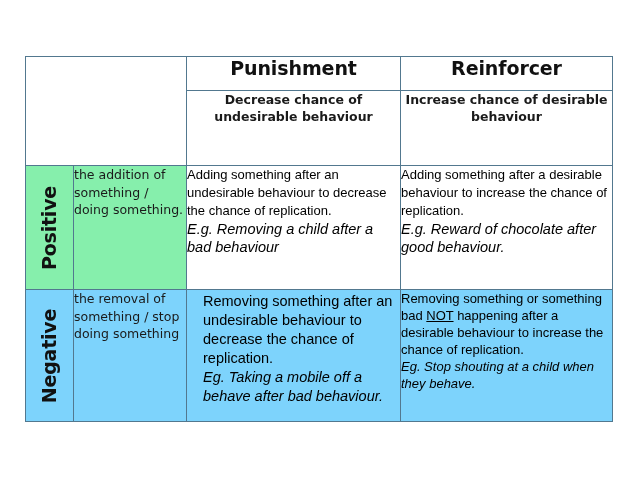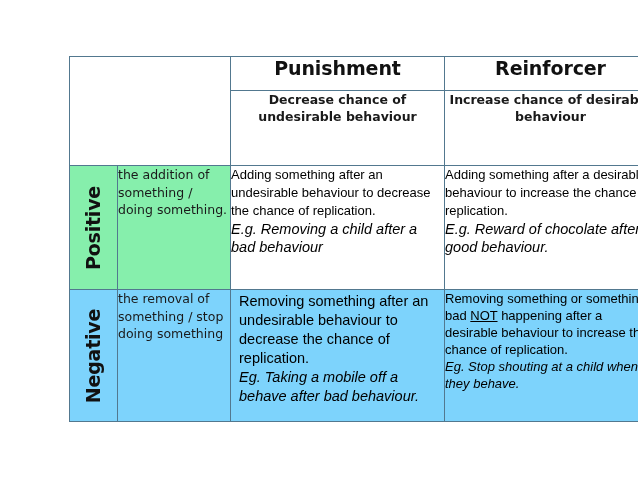--- a/index.html
+++ b/index.html
@@ -12,21 +12,20 @@
     height: 479px;
     overflow: hidden;
     font-family: "Liberation Sans", sans-serif;
   }
 
   #page {
     position: relative;
     width: 552px;
     height: 479px;
     background: #ffffff;
-    margin-left: 44px;
   }
 
   
   .matrix {
     position: absolute;
     left: 25px;
     top: 56px;
     width: 587px;
     border-collapse: collapse;
     table-layout: fixed;
@@ -133,21 +132,21 @@
 
   
   .row-negative td { background: #7dd3fc; }
 
   
   .cell-neg-pun {
     position: relative;
   }
   .cell-neg-pun .stack {
     position: absolute;
-    left: 8px;
+    left: 16px;
     top: 2px;
     width: 196px;
   }
   .cell-neg-pun .plain,
   .cell-neg-pun .ital {
     font-size: 14.5px;
     line-height: 19px;
   }
 
   

